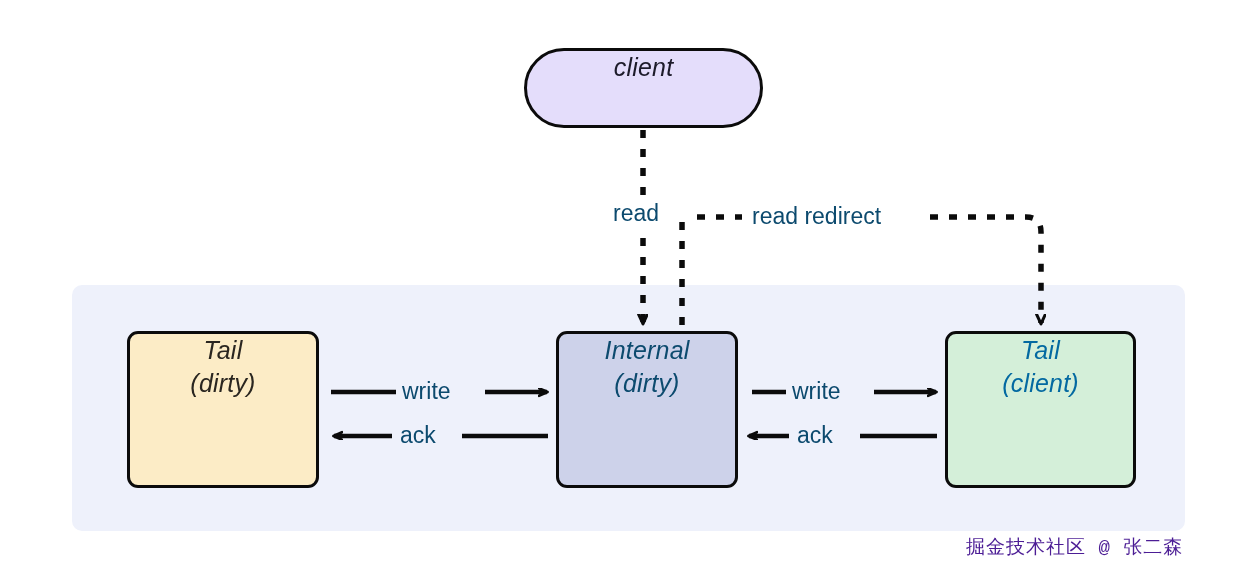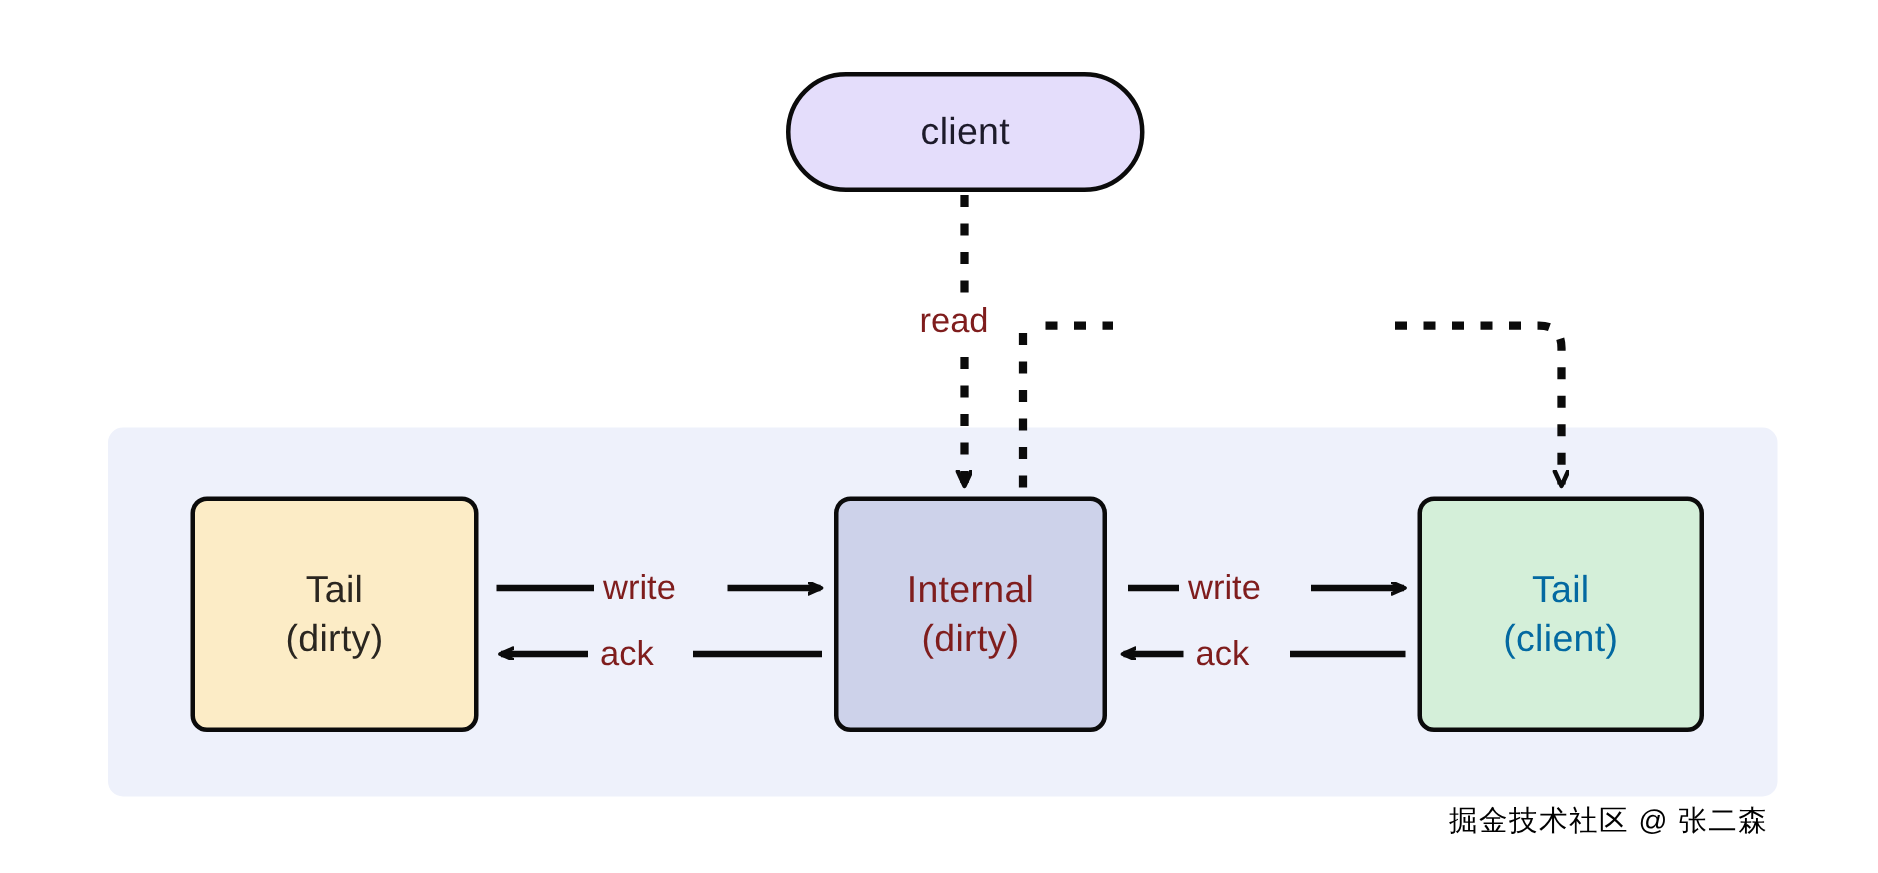--- a/index.html
+++ b/index.html
@@ -26,24 +26,25 @@
     background: #eef1fb;
     border-radius: 10px;
   }
   .node {
     position: absolute;
     box-sizing: border-box;
     border: 3.5px solid #0b0b0b;
     display: flex;
     flex-direction: column;
     align-items: center;
-    justify-content: center;
+    justify-content: flex-start;
     text-align: center;
     line-height: 1.30;
     letter-spacing: .2px;
+    font-style: italic;
   }
   .node .l1, .node .l2 { display: block; white-space: nowrap; }
 
   #client-node {
     left: 524px;
     top: 48px;
     width: 239px;
     height: 80px;
     border-radius: 40px;
     background: #e4ddfb;
@@ -60,37 +61,37 @@
     color: #2a2620;
     font-size: 25px;
   }
   #internal-node {
     left: 556px;
     top: 331px;
     width: 182px;
     height: 157px;
     border-radius: 11px;
     background: #cdd2ea;
-    color: #7f1d1d;
+    color: #0c4a6e;
     font-size: 25px;
   }
   #tail-node {
     left: 945px;
     top: 331px;
     width: 191px;
     height: 157px;
     border-radius: 11px;
     background: #d4efd9;
     color: #0369a1;
     font-size: 25px;
   }
 
   .edge-label {
     position: absolute;
-    color: #7f1d1d;
+    color: #0c4a6e;
     font-size: 23px;
     white-space: nowrap;
   }
   #label-read      { left: 613px; top: 200px; }
   #label-redirect  { left: 752px; top: 203px; }
   #label-write-1   { left: 402px; top: 378px; }
   #label-ack-1     { left: 400px; top: 422px; }
   #label-write-2   { left: 792px; top: 378px; }
   #label-ack-2     { left: 797px; top: 422px; }
 
@@ -100,23 +101,24 @@
     width: 1252px;
     height: 582px;
     pointer-events: none;
   }
 
   #watermark {
     position: absolute;
     left: 966px;
     top: 534px;
     font-size: 19px;
-    color: #000000;
+    color: #4c1d95;
     letter-spacing: 1px;
     white-space: nowrap;
+    font-family: Liberation Mono, monospace;
   }
 </style>
 </head>
 <body>
 
 <div id="stage">
 
   <div class="panel"></div>
 
   <svg class="overlay" viewBox="0 0 1252 582">
@@ -174,20 +176,21 @@
     <span class="l1">Internal</span>
     <span class="l2">(dirty)</span>
   </div>
 
   <div class="node" id="tail-node">
     <span class="l1">Tail</span>
     <span class="l2">(client)</span>
   </div>
 
   <div class="edge-label" id="label-read">read</div>
+  <div class="edge-label" id="label-redirect">read redirect</div>
   <div class="edge-label" id="label-write-1">write</div>
   <div class="edge-label" id="label-ack-1">ack</div>
   <div class="edge-label" id="label-write-2">write</div>
   <div class="edge-label" id="label-ack-2">ack</div>
 
   <div id="watermark">掘金技术社区 @ 张二森</div>
 
 </div>
 
 </body></html>

